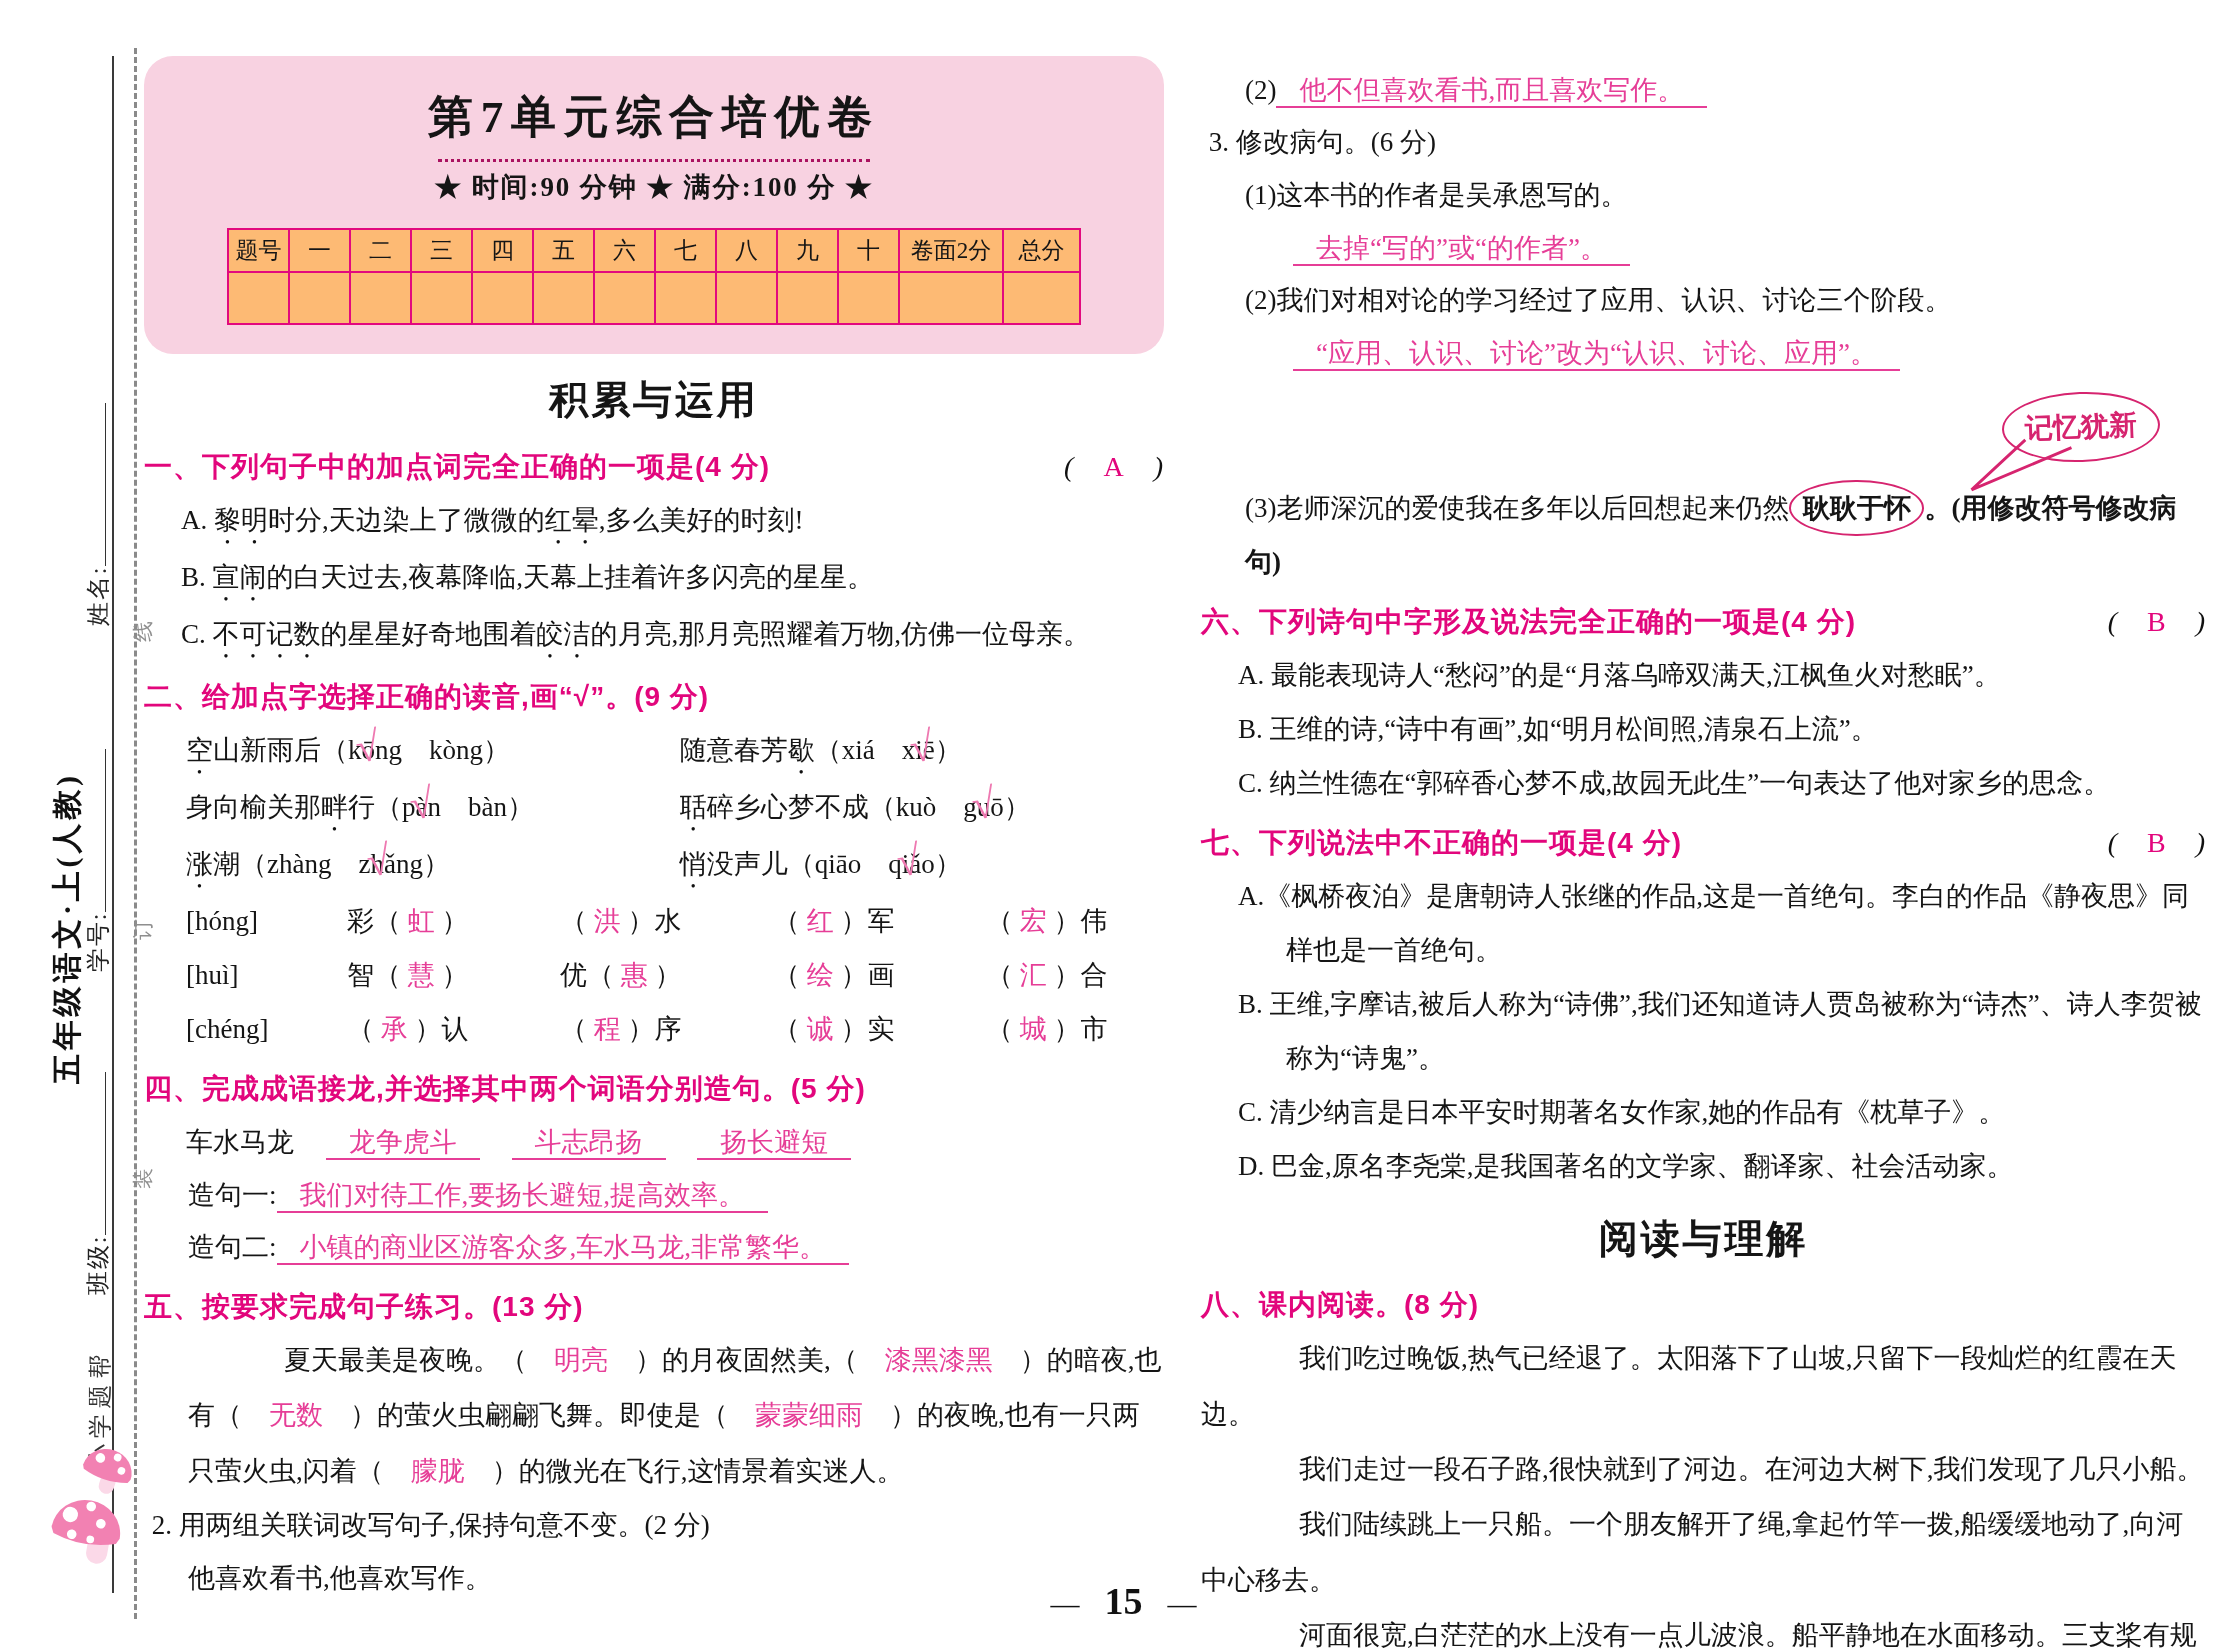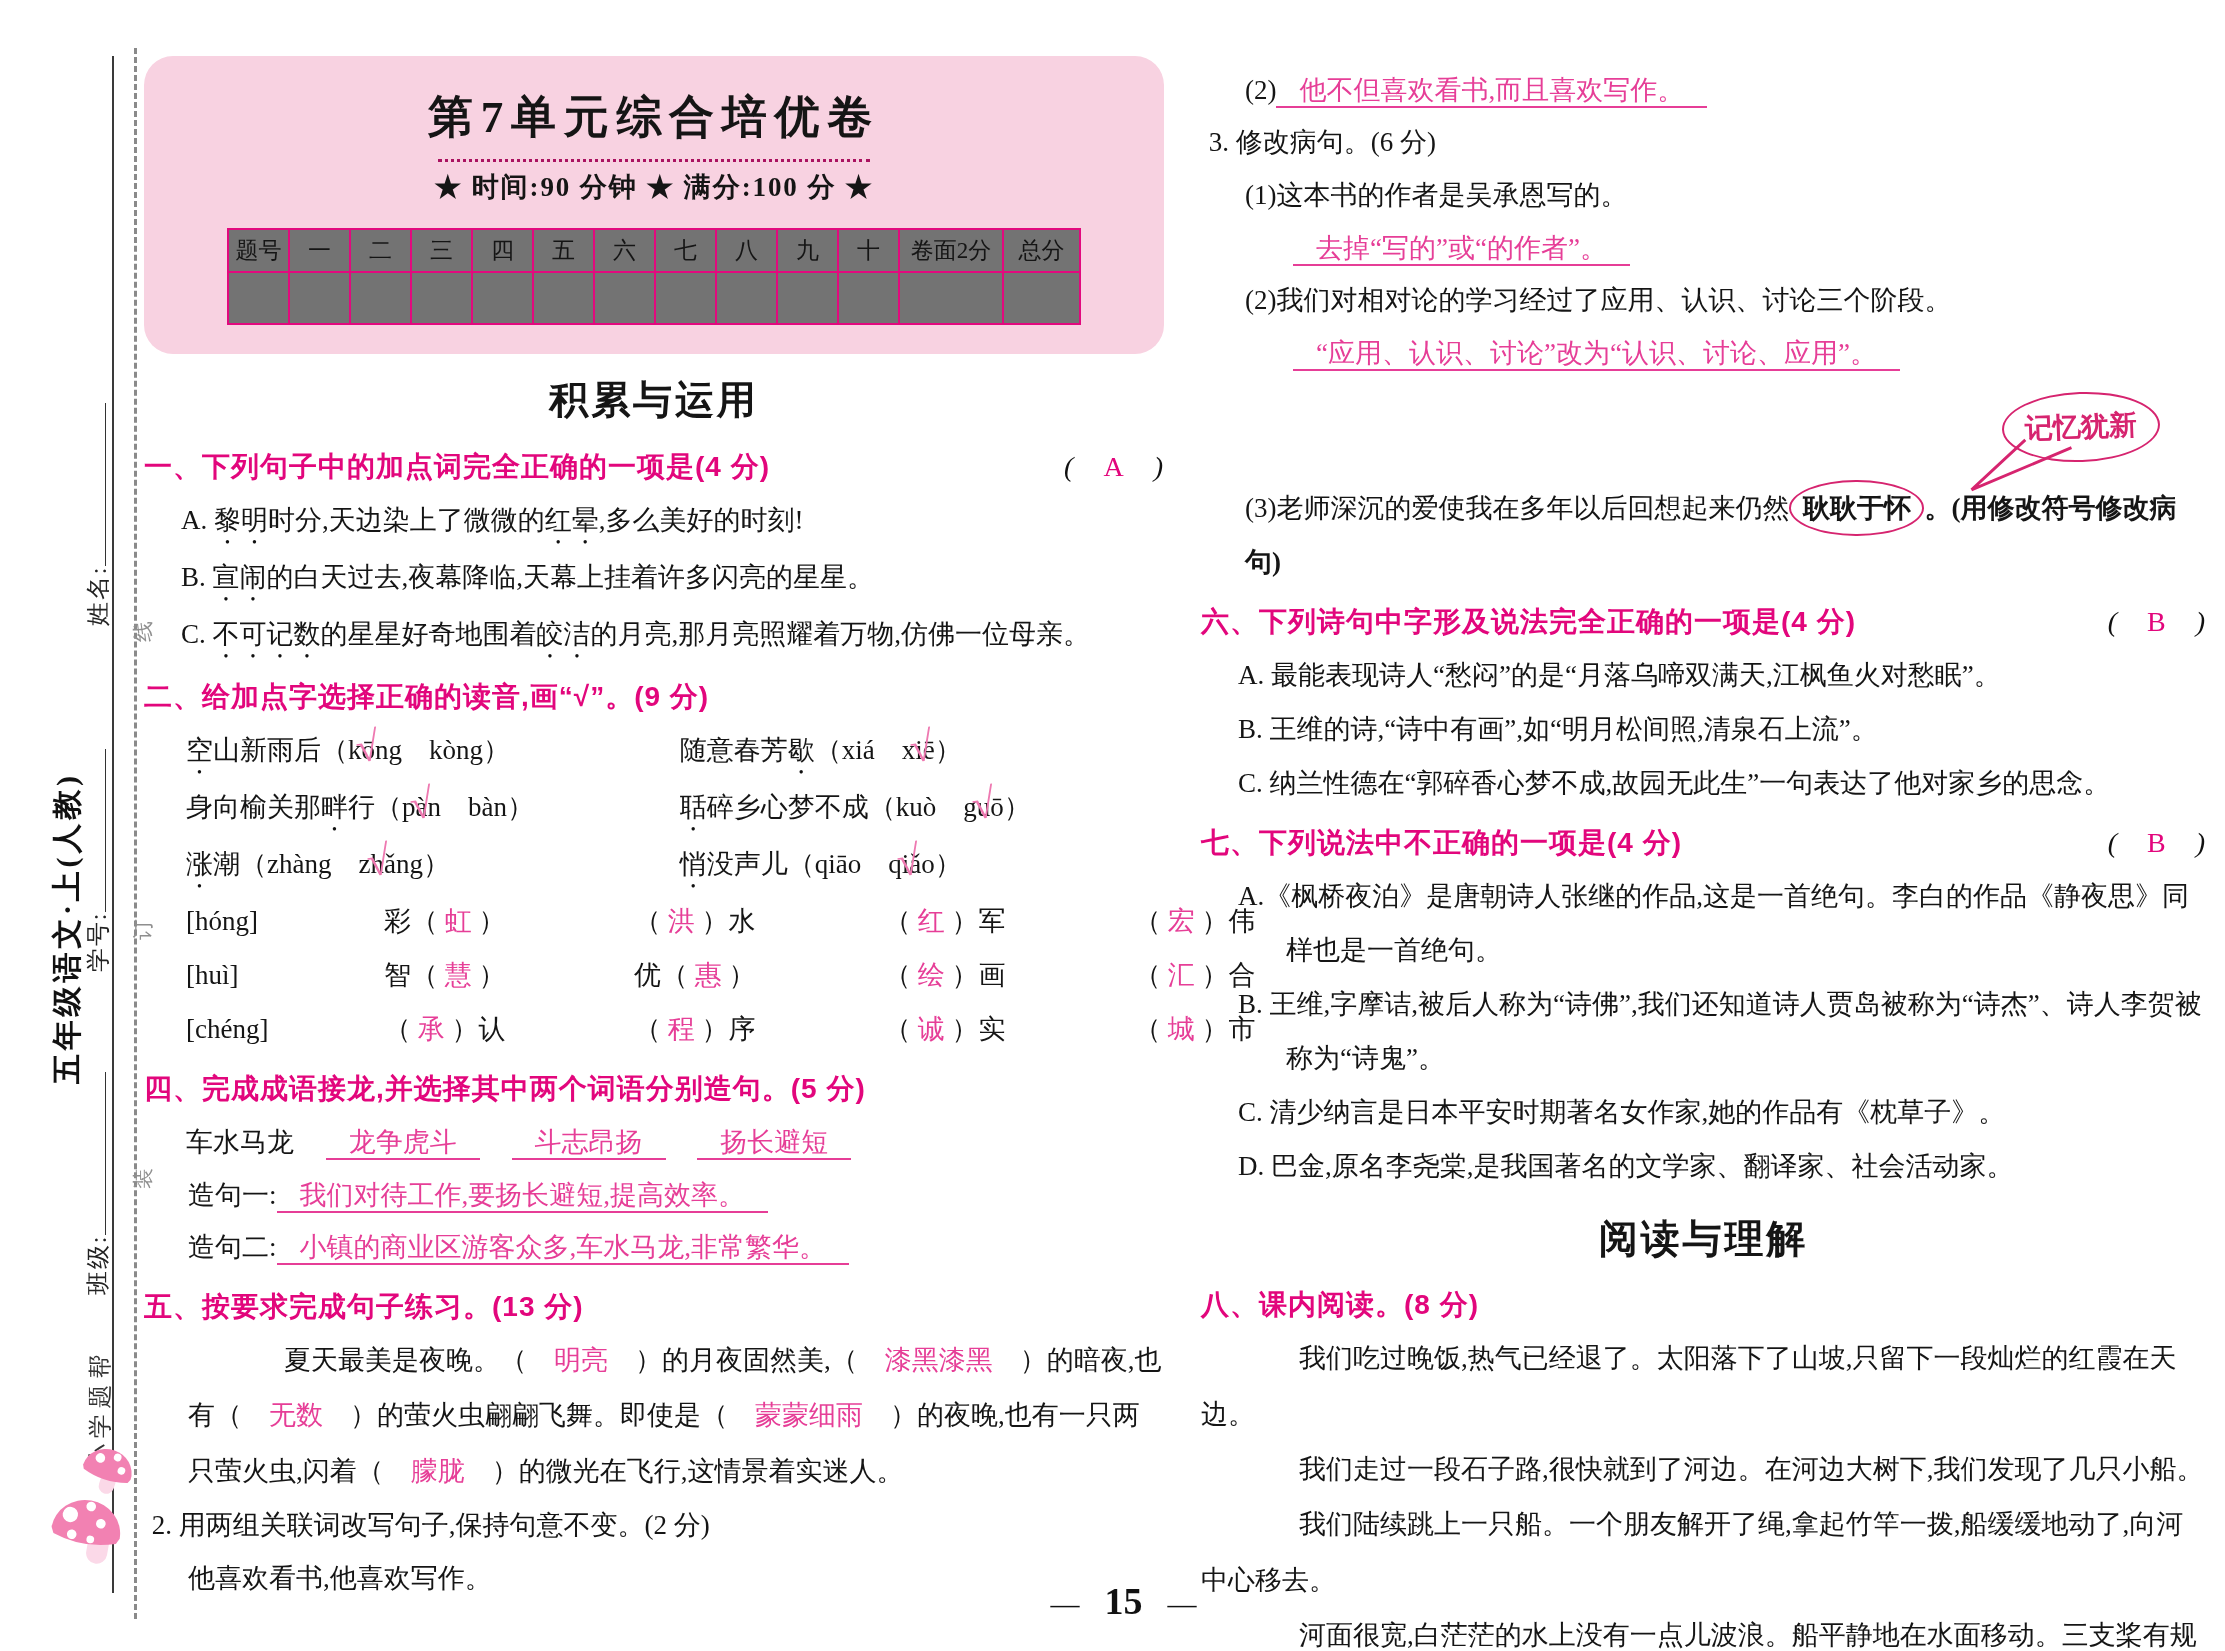--- a/index.html
+++ b/index.html
@@ -30,21 +30,21 @@
   
   .sheet{position:absolute;left:144px;top:56px;width:2065px;display:flex;gap:37px;}
   .col{display:block;}
   .col-left{width:1020px;}
   .col-right{width:1005px;padding-top:7.7px;}
   
   .pinkbox{background:var(--boxbg);border-radius:29px;padding:33px 25px 29px;margin-bottom:9.6px;}
   .title{font-size:45px;font-weight:bold;text-align:center;letter-spacing:7.7px;line-height:1.25;}
   .divider{width:432px;margin:13.4px auto 7.7px;border-top:3.8px dotted #aa1260;height:0;}
   .subtitle{font-size:27px;font-weight:bold;text-align:center;letter-spacing:1.9px;line-height:1.4;}
-  table.score{border-collapse:collapse;margin:21px auto 0;background:#737373;}
+  table.score{border-collapse:collapse;margin:21px auto 0;background:#fdba74;}
   table.score td{border:2.9px solid var(--tb);text-align:center;font-size:23px;line-height:1.2;
                  min-width:61px;padding:6.7px 1.9px;}
   table.score tr.blank td{height:52px;}
   
   h2.part{font-size:39px;font-weight:bold;text-align:center;letter-spacing:2.9px;margin:13.4px 0 5.8px;line-height:1.7;}
   .qhead{display:flex;justify-content:space-between;align-items:baseline;
          color:var(--ph);font-weight:bold;font-size:28px;
          font-family:"Liberation Sans","DejaVu Sans",sans-serif;letter-spacing:1px;margin-top:5.8px;line-height:1.9;}
   .ansbox{font-family:"Liberation Serif","DejaVu Serif",serif;color:#111;font-weight:normal;font-size:28px;white-space:nowrap;}
   .ansbox .alet{color:var(--ph);font-style:normal;margin:0 29px;font-weight:normal;}
@@ -59,21 +59,21 @@
   .ansu{color:var(--pa);border-bottom:2.9px solid var(--pa);padding:0 23px 1px;}
   .emdot{-webkit-text-emphasis:filled dot #111;-webkit-text-emphasis-position:under right;
          text-emphasis:filled dot #111;text-emphasis-position:under right;}
   .tick{position:relative;display:inline-block;}
   .tick .tkm{position:absolute;left:0.2em;top:0.1em;font-style:normal;font-weight:bold;
              font-size:1.55em;color:var(--pk);transform:rotate(-8deg);line-height:1;}
   
   .q2grid{display:grid;grid-template-columns:1fr 1fr;margin-left:42px;column-gap:9.6px;}
   .q3row{display:flex;margin-left:42px;line-height:2.0;}
   .q3row .pyin{width:161px;flex:none;}
-  .q3row .cell{width:213px;flex:none;margin-left:37px;}
+  .q3row .cell{width:213px;flex:none;}
   .chainline{margin-left:42px;line-height:2.0;}
   .chainline .cstart{margin-right:25px;}
   .chainline .ansu{margin-right:25px;}
   .passage1{margin-left:44px;text-indent:96px;line-height:2.05;}
   .q33{position:relative;margin-top:100px;}
   .cphrase{display:inline-block;border:2.9px solid var(--bub);border-radius:50%;padding:0 11.5px;font-weight:bold;}
   .bold{font-weight:bold;}
   .bubble{position:absolute;left:757px;top:-88px;border:2.9px solid var(--bub);border-radius:50%;
           padding:5.8px 21px;color:var(--bub);font-weight:bold;font-size:28px;white-space:nowrap;transform:rotate(-2deg);}
   .callout-lines{position:absolute;left:713px;top:-46px;}

